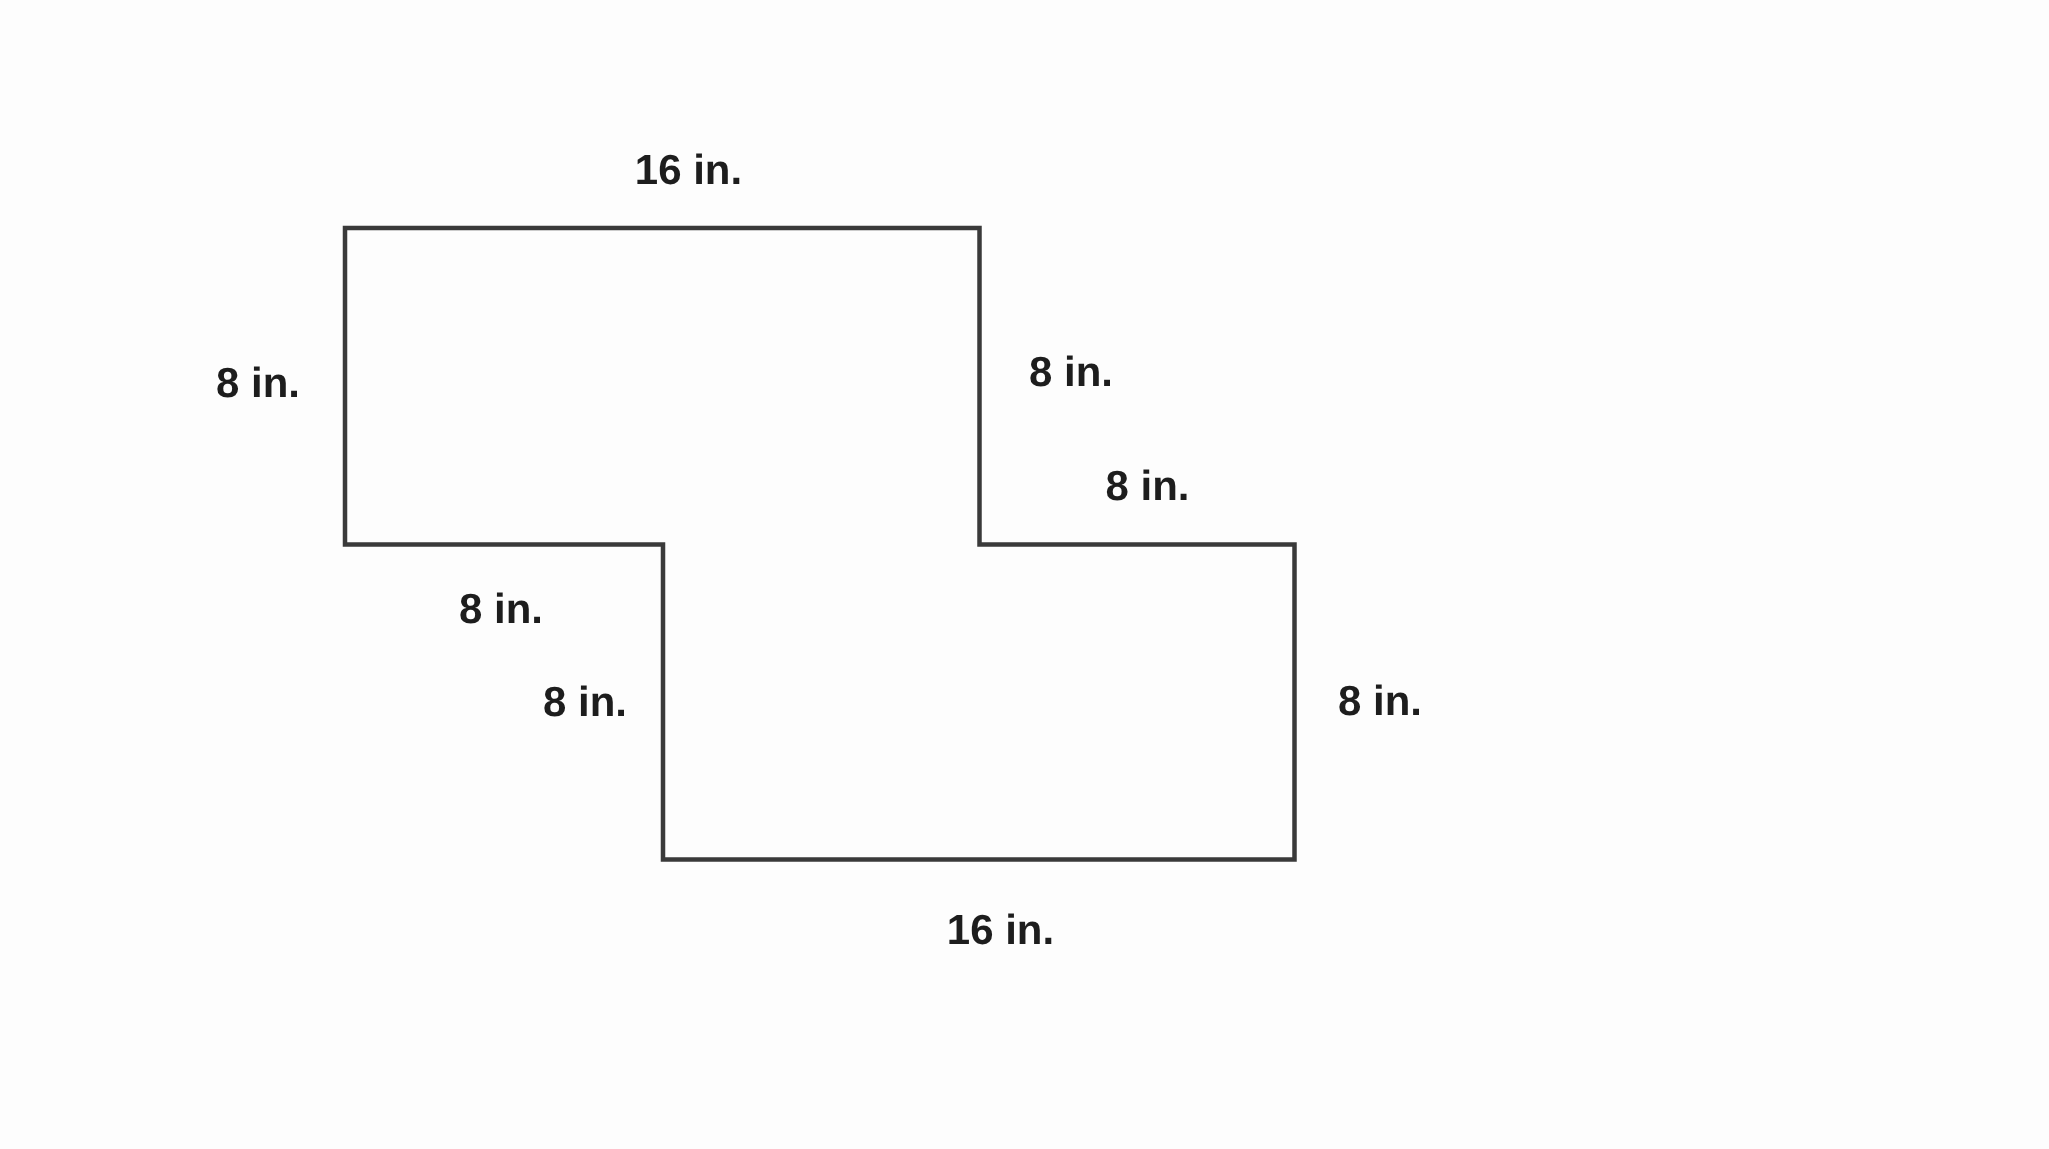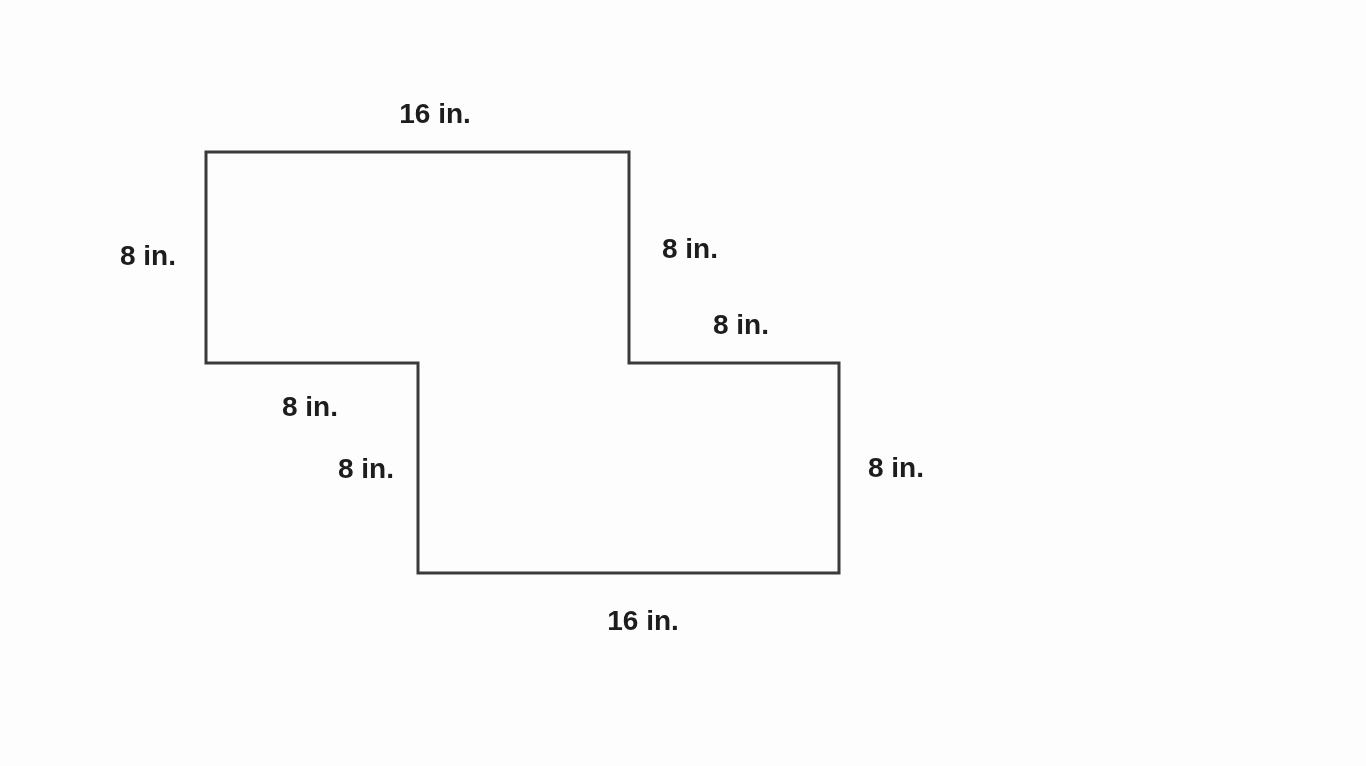--- a/index.html
+++ b/index.html
@@ -10,20 +10,21 @@
     overflow: hidden;
     font-family: "Liberation Sans", sans-serif;
   }
   body {
     background: #fdfdfd;
   }
   .figure-stage {
     position: relative;
     width: 1112px;
     height: 766px;
+    margin-left: 24px;
   }
   .figure-stage svg {
     display: block;
     width: 1366px;
     height: 766px;
   }
   .shape-outline {
     fill: none;
     stroke-linejoin: miter;
   }

